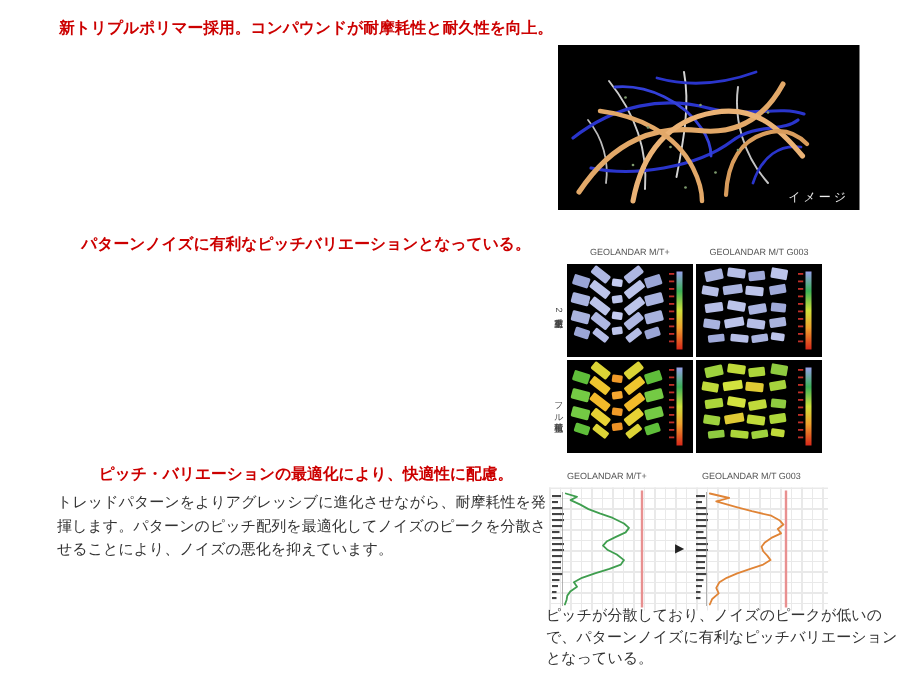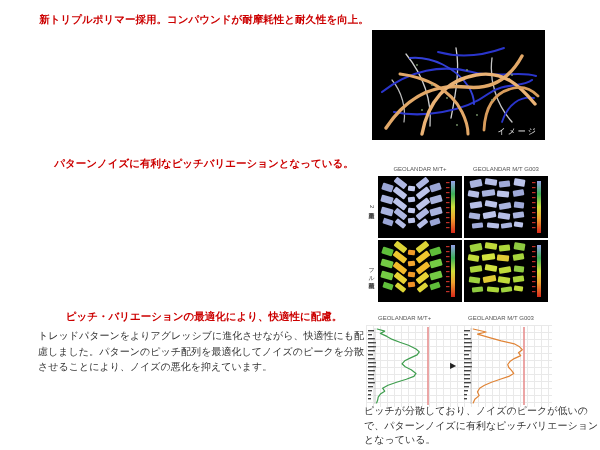--- a/index.html
+++ b/index.html
@@ -3,21 +3,21 @@
 <meta charset="utf-8">
 <style>
   html,body{margin:0;padding:0;background:#fff;}
   .page{position:relative;width:600px;height:450px;background:#ffffff;overflow:hidden;
         font-family:"Liberation Sans","DejaVu Sans",sans-serif;}
   .hd{position:absolute;left:38px;width:332px;font-size:10.5px;font-weight:bold;
       color:#cc0000;line-height:1.25;margin:0;text-align:center;}
   .bd{position:absolute;left:38px;width:326px;font-size:10px;color:#333;line-height:1.55;margin:0;
       text-align:justify;}
   
-  .polymer-box{position:absolute;left:372px;top:30px;width:173px;height:110px;background:#000;}
+  .polymer-box{position:absolute;left:372px;top:30px;width:201px;height:110px;background:#000;}
   .img-label{position:absolute;right:7px;bottom:3px;color:#eeeeee;font-size:8px;letter-spacing:2px;}
   
   .patch-grid{position:absolute;left:366px;top:164px;display:grid;
       grid-template-columns:10px 84px 84px;grid-template-rows:10px 62px 62px;gap:2px;}
   .col-head{font-size:6px;color:#555;text-align:center;line-height:10px;white-space:nowrap;overflow:visible;}
   .row-label{writing-mode:vertical-rl;font-size:6px;color:#444;display:flex;
       align-items:center;justify-content:center;}
   .panel{background:#000;width:84px;height:62px;}
   
   .charts-block{position:absolute;left:366px;top:315px;width:190px;}
@@ -253,21 +253,21 @@
           <rect x="68" y="26" width="3.5" height="1.2" fill="#c03028"></rect>
           <rect x="68" y="31" width="3.5" height="1.2" fill="#c03028"></rect>
           <rect x="68" y="36" width="3.5" height="1.2" fill="#c03028"></rect>
           <rect x="68" y="41" width="3.5" height="1.2" fill="#c03028"></rect>
           <rect x="68" y="46" width="3.5" height="1.2" fill="#c03028"></rect>
           <rect x="68" y="51" width="3.5" height="1.2" fill="#c03028"></rect>
         </svg></div>
   </div>
 
   <h2 class="hd" style="top:310px">ピッチ・バリエーションの最適化により、快適性に配慮。</h2>
-  <p class="bd" style="top:328px">トレッドパターンをよりアグレッシブに進化させながら、快適性にも配慮しました。パターンのピッチ配列を最適化してノイズのピークを分散させることにより、ノイズの悪化を抑えています。</p>
+  <p class="bd" style="top:328px">トレッドパターンをよりアグレッシブに進化させながら、耐摩耗性を発揮します。パターンのピッチ配列を最適化してノイズのピークを分散させることにより、ノイズの悪化を抑えています。</p>
 
   <div class="charts-block">
     <div class="chart-titles">
       <span class="ct t0">GEOLANDAR M/T+</span>
       <span class="ct t1">GEOLANDAR M/T G003</span>
     </div>
     <div class="plots">
       <svg class="chart0" width="80" height="82" viewBox="0 0 80 82">
           <rect x="2" y="5" width="6" height="1.4" fill="#444"></rect>
           <rect x="2" y="9" width="4" height="1.4" fill="#444"></rect>

